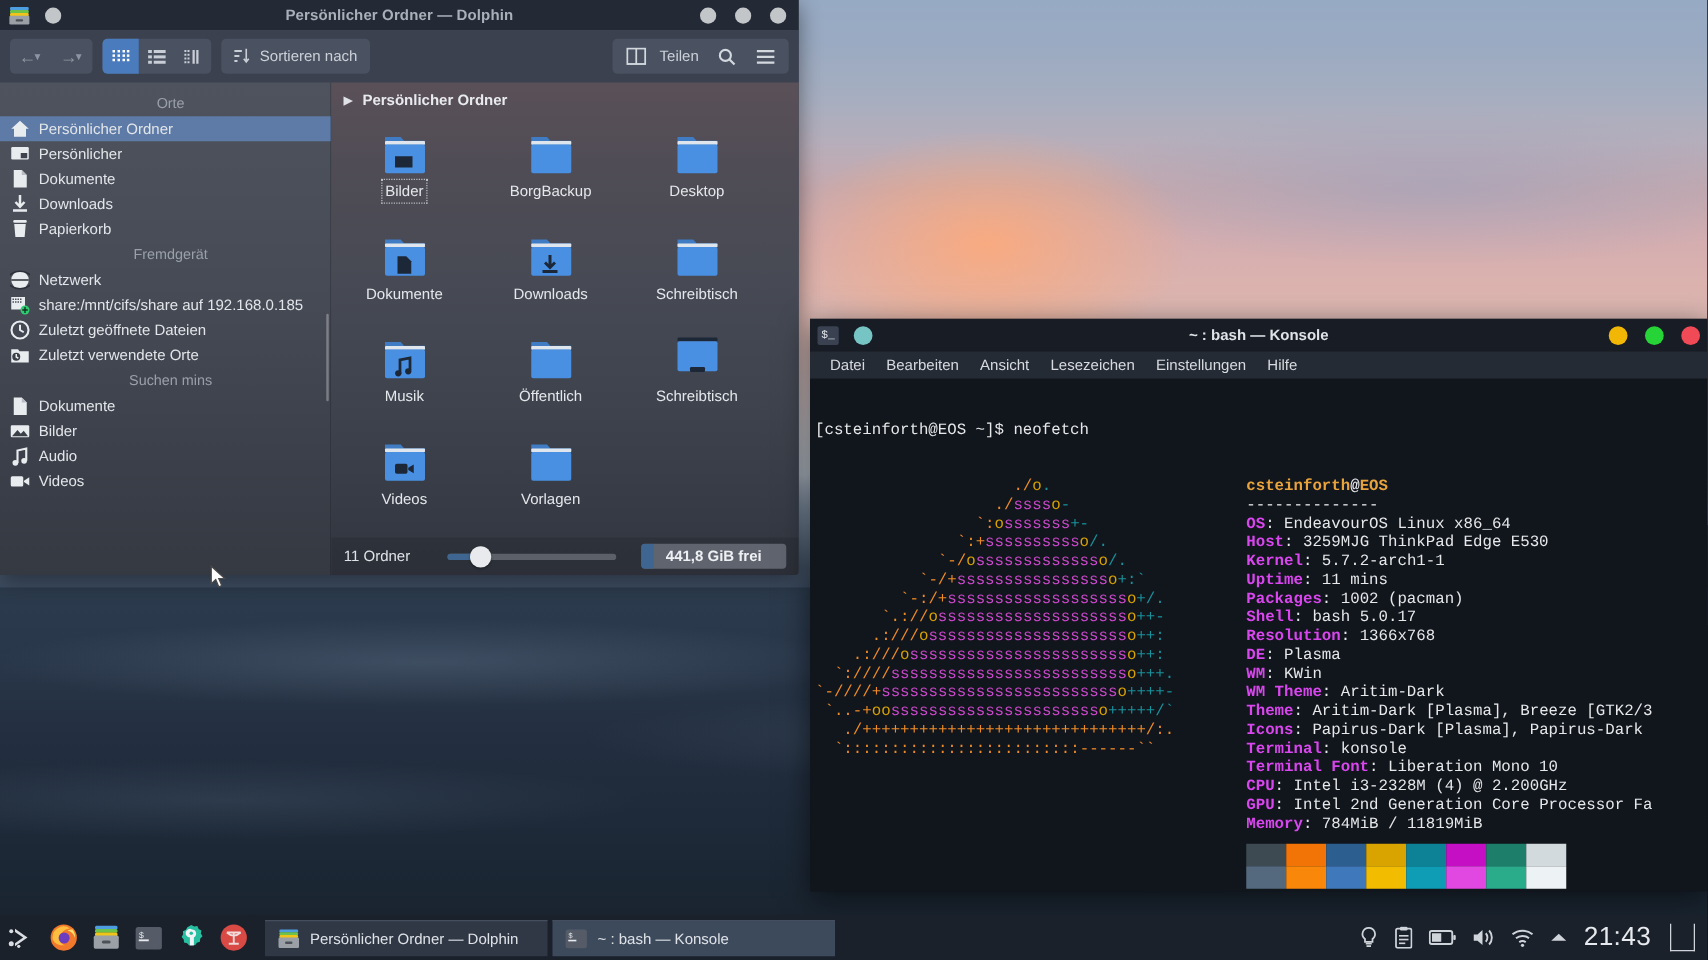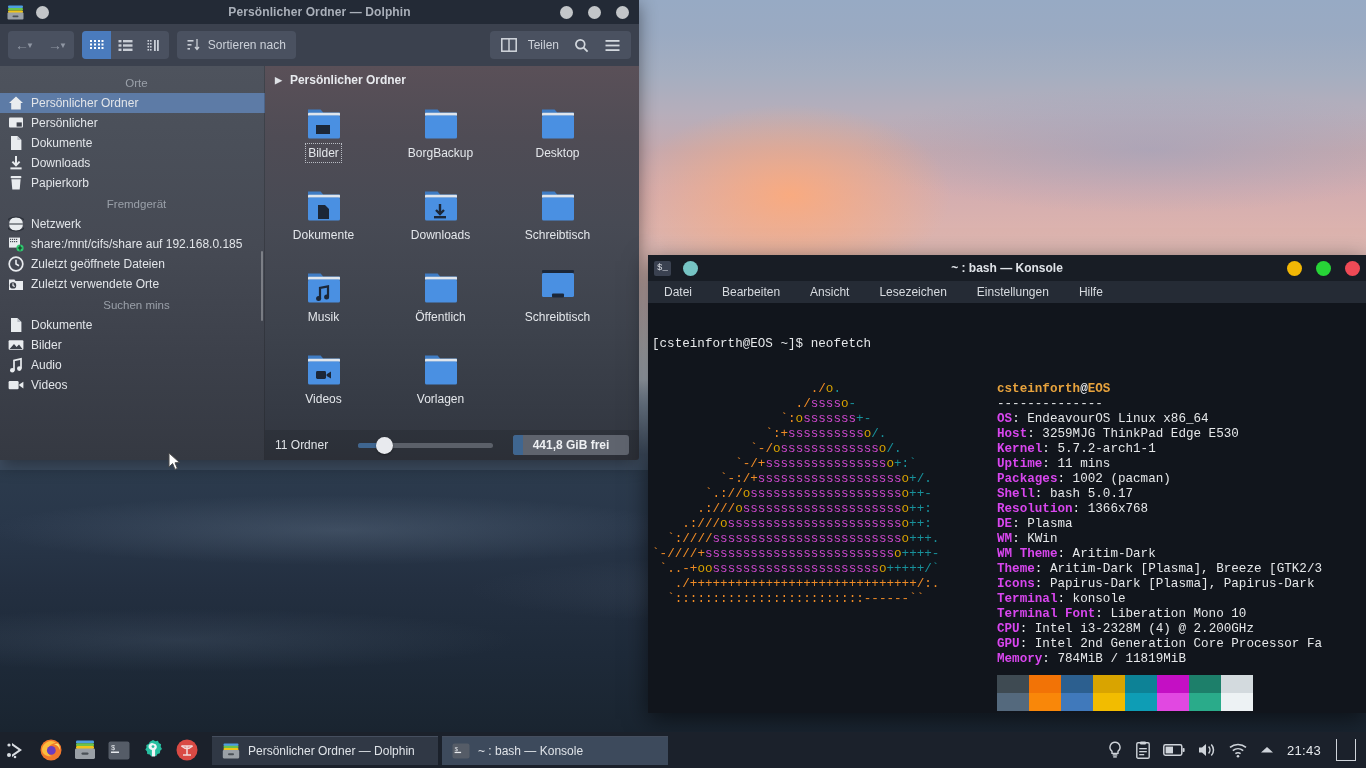--- a/index.html
+++ b/index.html
@@ -124,21 +124,21 @@
   .ktitle{height:26px;flex:0 0 26px;background:#181d25;display:flex;align-items:center;position:relative;}
   .kicon{margin-left:6px;width:17px;height:15px;background:#3a4150;border-radius:2px;
          color:#dfe3e8;font-size:9px;display:flex;align-items:center;justify-content:center;
          font-family:"Liberation Mono",monospace;}
   .kdot{width:15px;height:15px;border-radius:50%;background:#76c4c4;margin-left:12px;}
   .ktitle .ttext{position:absolute;left:0;right:0;text-align:center;color:#dfe3e8;
                  font-size:12px;font-weight:bold;pointer-events:none;}
   .ktitle .btns{margin-left:auto;margin-right:6px;display:flex;gap:14px;}
   .ktitle .btns span{width:15px;height:15px;border-radius:50%;display:block;}
   .kmenu{height:22px;flex:0 0 22px;background:#252b35;display:flex;align-items:center;
-         padding-left:8px;gap:14px;}
+         padding-left:8px;gap:1px;}
   .kmenu .mi{color:#d7dbe0;font-size:12px;padding:2px 8px;cursor:default;}
   .kterm{flex:1;background:#11151c;font-family:"Liberation Mono","DejaVu Sans Mono",monospace;
          font-size:12.6px;line-height:15px;color:#e6e8ea;padding:4px 0 0 4px;position:relative;
          overflow:hidden;white-space:pre;}
   .kterm .row{display:flex;}
   .artcol{width:345px;flex:0 0 345px;white-space:pre;font-size:12.6px;line-height:15px;}
   .infocol{flex:1;white-space:pre;font-family:Liberation Mono, monospace;}
   .m{color:#d946ef;}      
   .o{color:#ef8b26;}      
   .pu{color:#cc48cc;}     
@@ -155,21 +155,21 @@
   #taskbar{
     position:absolute;left:0;bottom:0;width:1366px;height:36px;
     background:#1b212b;display:flex;align-items:center;z-index:50;
   }
   .launcher{width:34px;height:36px;display:flex;align-items:center;justify-content:center;cursor:default;}
   .tasks{display:flex;align-items:center;gap:4px;margin-left:8px;}
   .task{height:28px;min-width:206px;display:flex;align-items:center;gap:8px;padding:0 10px;
         background:#303845;border-top:1px solid #454e5e;color:#dfe3e8;font-size:12px;cursor:default;}
   .task.active{background:#3d4a5c;}
   .tray{margin-left:auto;display:flex;align-items:center;gap:13px;padding-right:10px;color:#cfd4da;}
-  .clock{font-size:13px;color:#e6e9ed;letter-spacing:.3px;}
+  .clock{font-size:21px;color:#e6e9ed;letter-spacing:.3px;}
   .showdesk{width:18px;height:21px;border:1.5px solid #cfd4da;border-top:none;margin-left:2px;}
   svg{display:block;}
 </style>
 </head>
 <body>
 
 <div id="wallpaper">
   <div class="sky"></div>
   <div class="skyfade"></div>
   <div class="sea"></div>

